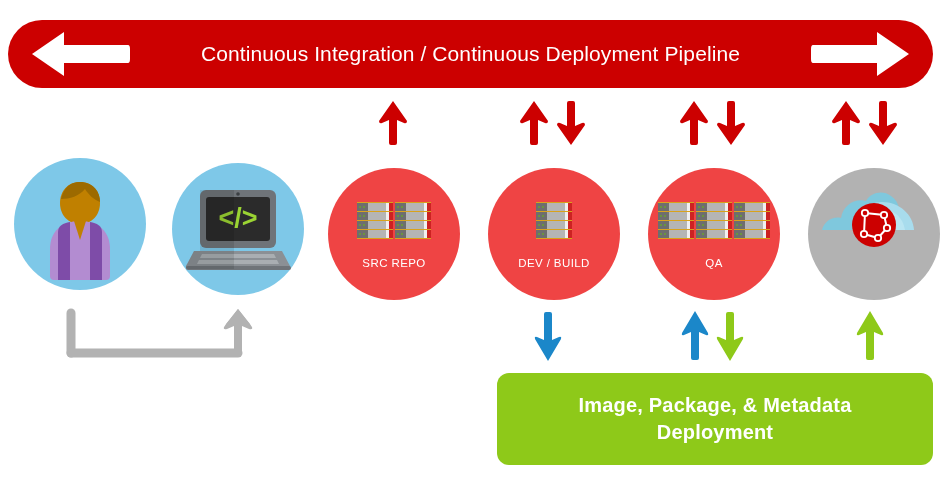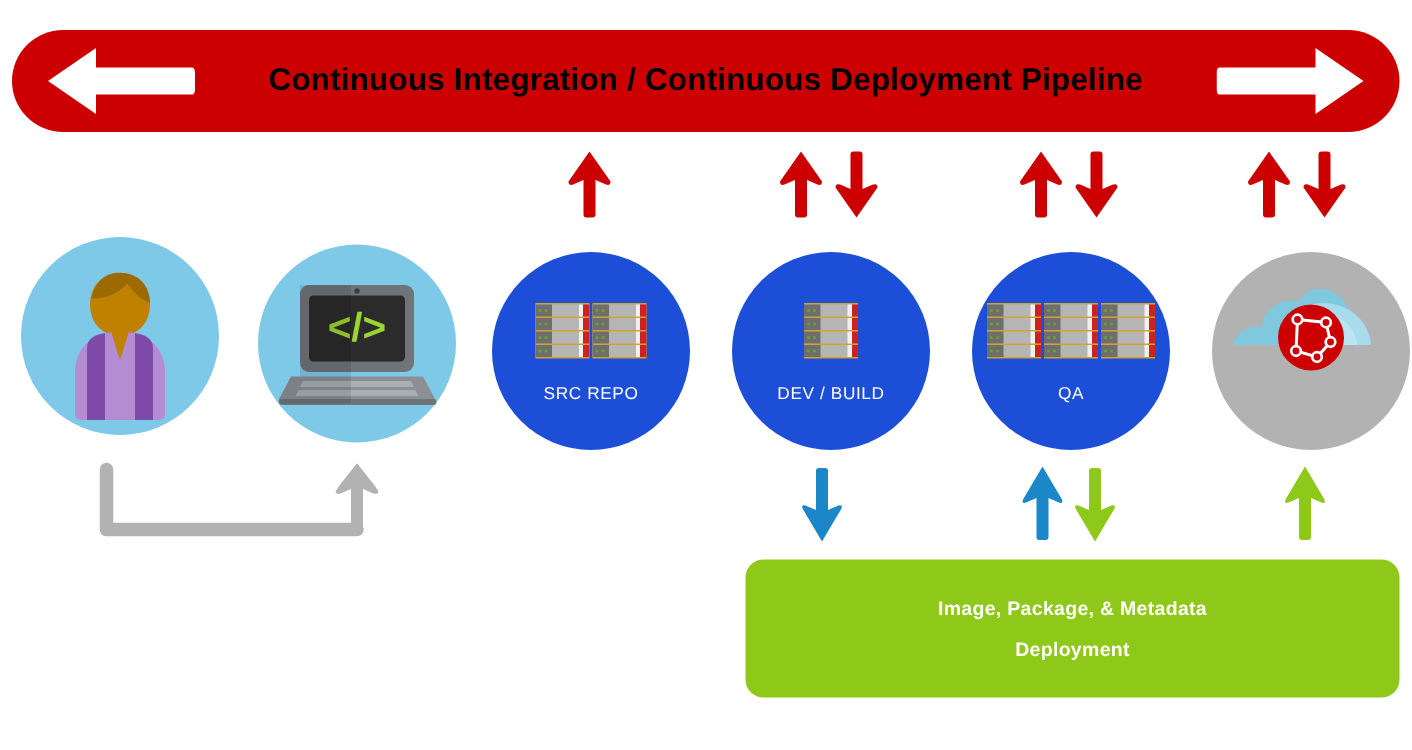--- a/index.html
+++ b/index.html
@@ -32,23 +32,23 @@
   }
   .banner-title {
     position: absolute;
     left: 130px;
     top: 0;
     width: 665px;
     height: 68px;
     display: flex;
     align-items: center;
     justify-content: center;
-    color: #000000;
+    color: #ffffff;
     font-size: 21px;
-    font-weight: bold;
+    font-weight: normal;
     letter-spacing: 0.1px;
     text-align: right;
     white-space: nowrap;
   }
   .banner-arrow {
     position: absolute;
     top: 50%;
     transform: translateY(-50%);
     width: 100px;
     height: 46px;
@@ -58,21 +58,21 @@
 
   
   .node {
     position: absolute;
     width: 132px;
     height: 132px;
     border-radius: 50%;
     box-sizing: border-box;
   }
   .node.blue   { background: #7ec8e8; }
-  .node.orange { background: #1d4ed8; }
+  .node.orange { background: #ef4444; }
   .node.gray   { background: #b2b2b2; }
 
   .node-label {
     position: absolute;
     left: 0;
     width: 132px;
     text-align: center;
     color: #ffffff;
     font-size: 11.5px;
     font-weight: normal;
@@ -153,21 +153,21 @@
     height: 92px;
     background: #8ec919;
     border-radius: 12px;
     display: flex;
     align-items: center;
     justify-content: center;
     box-sizing: border-box;
   }
   .repo-text {
     color: #ffffff;
-    font-size: 13px;
+    font-size: 20px;
     font-weight: bold;
     text-align: center;
     line-height: 27px;
     letter-spacing: 0.2px;
   }
 </style>
 </head>
 <body>
 
 <div id="canvas">

